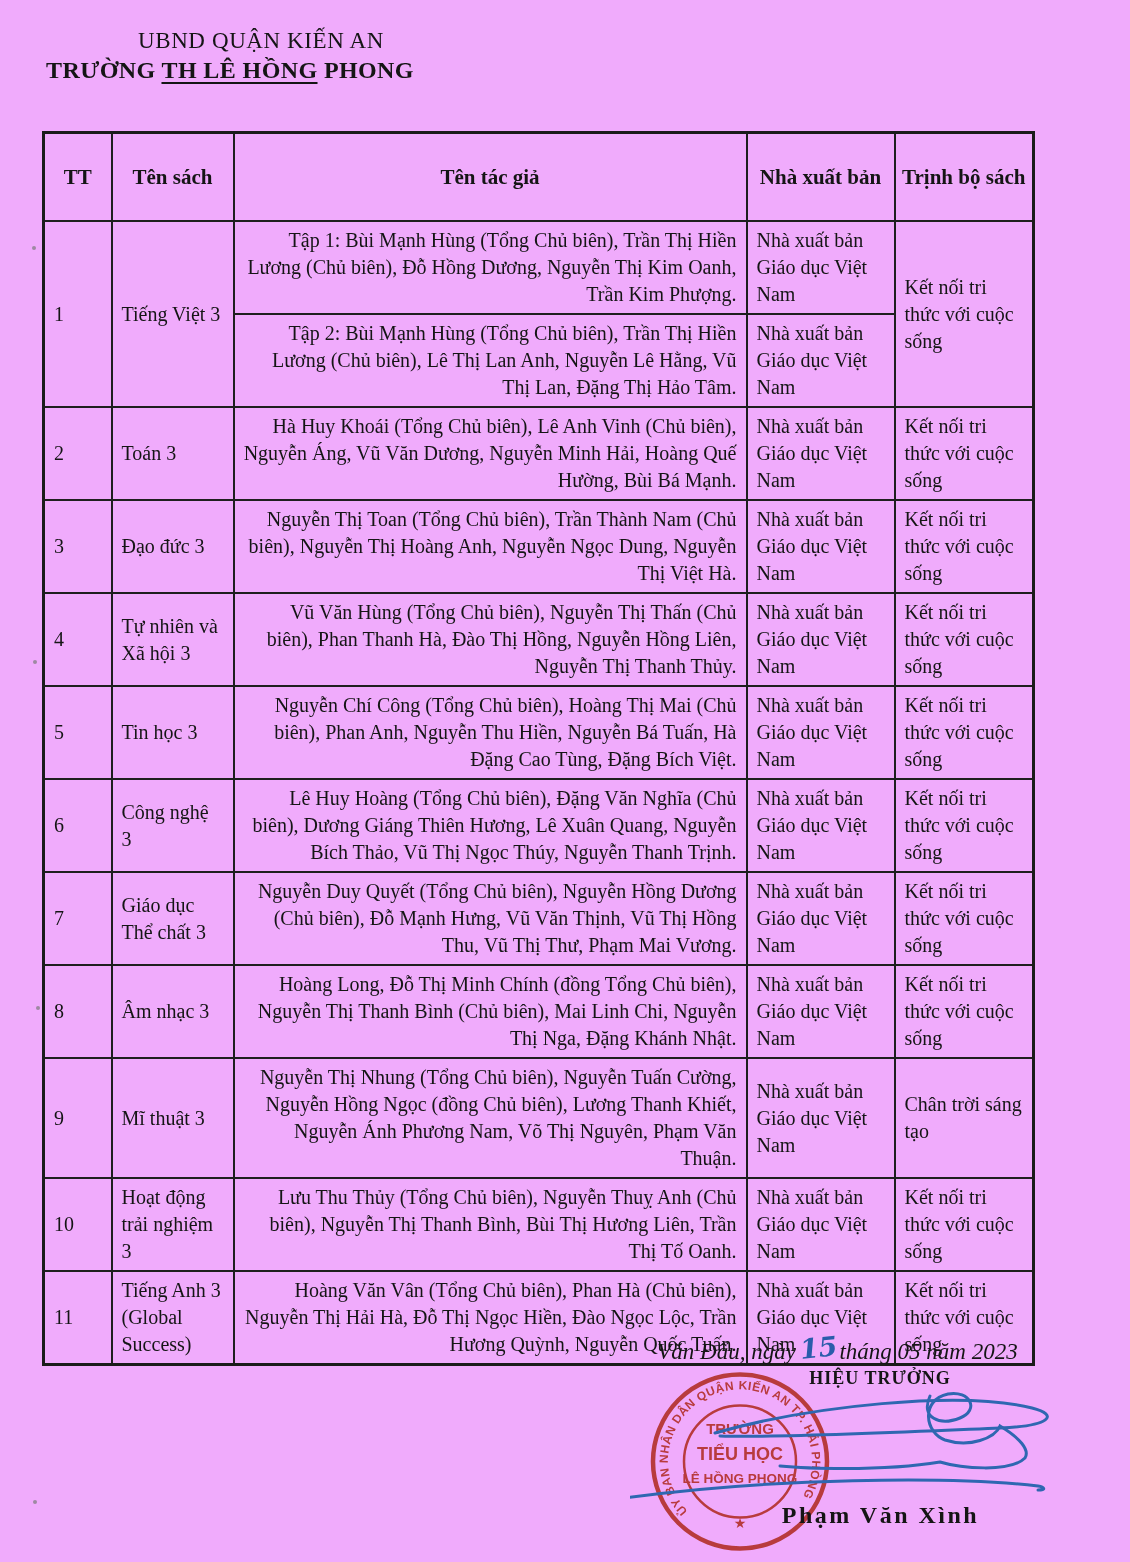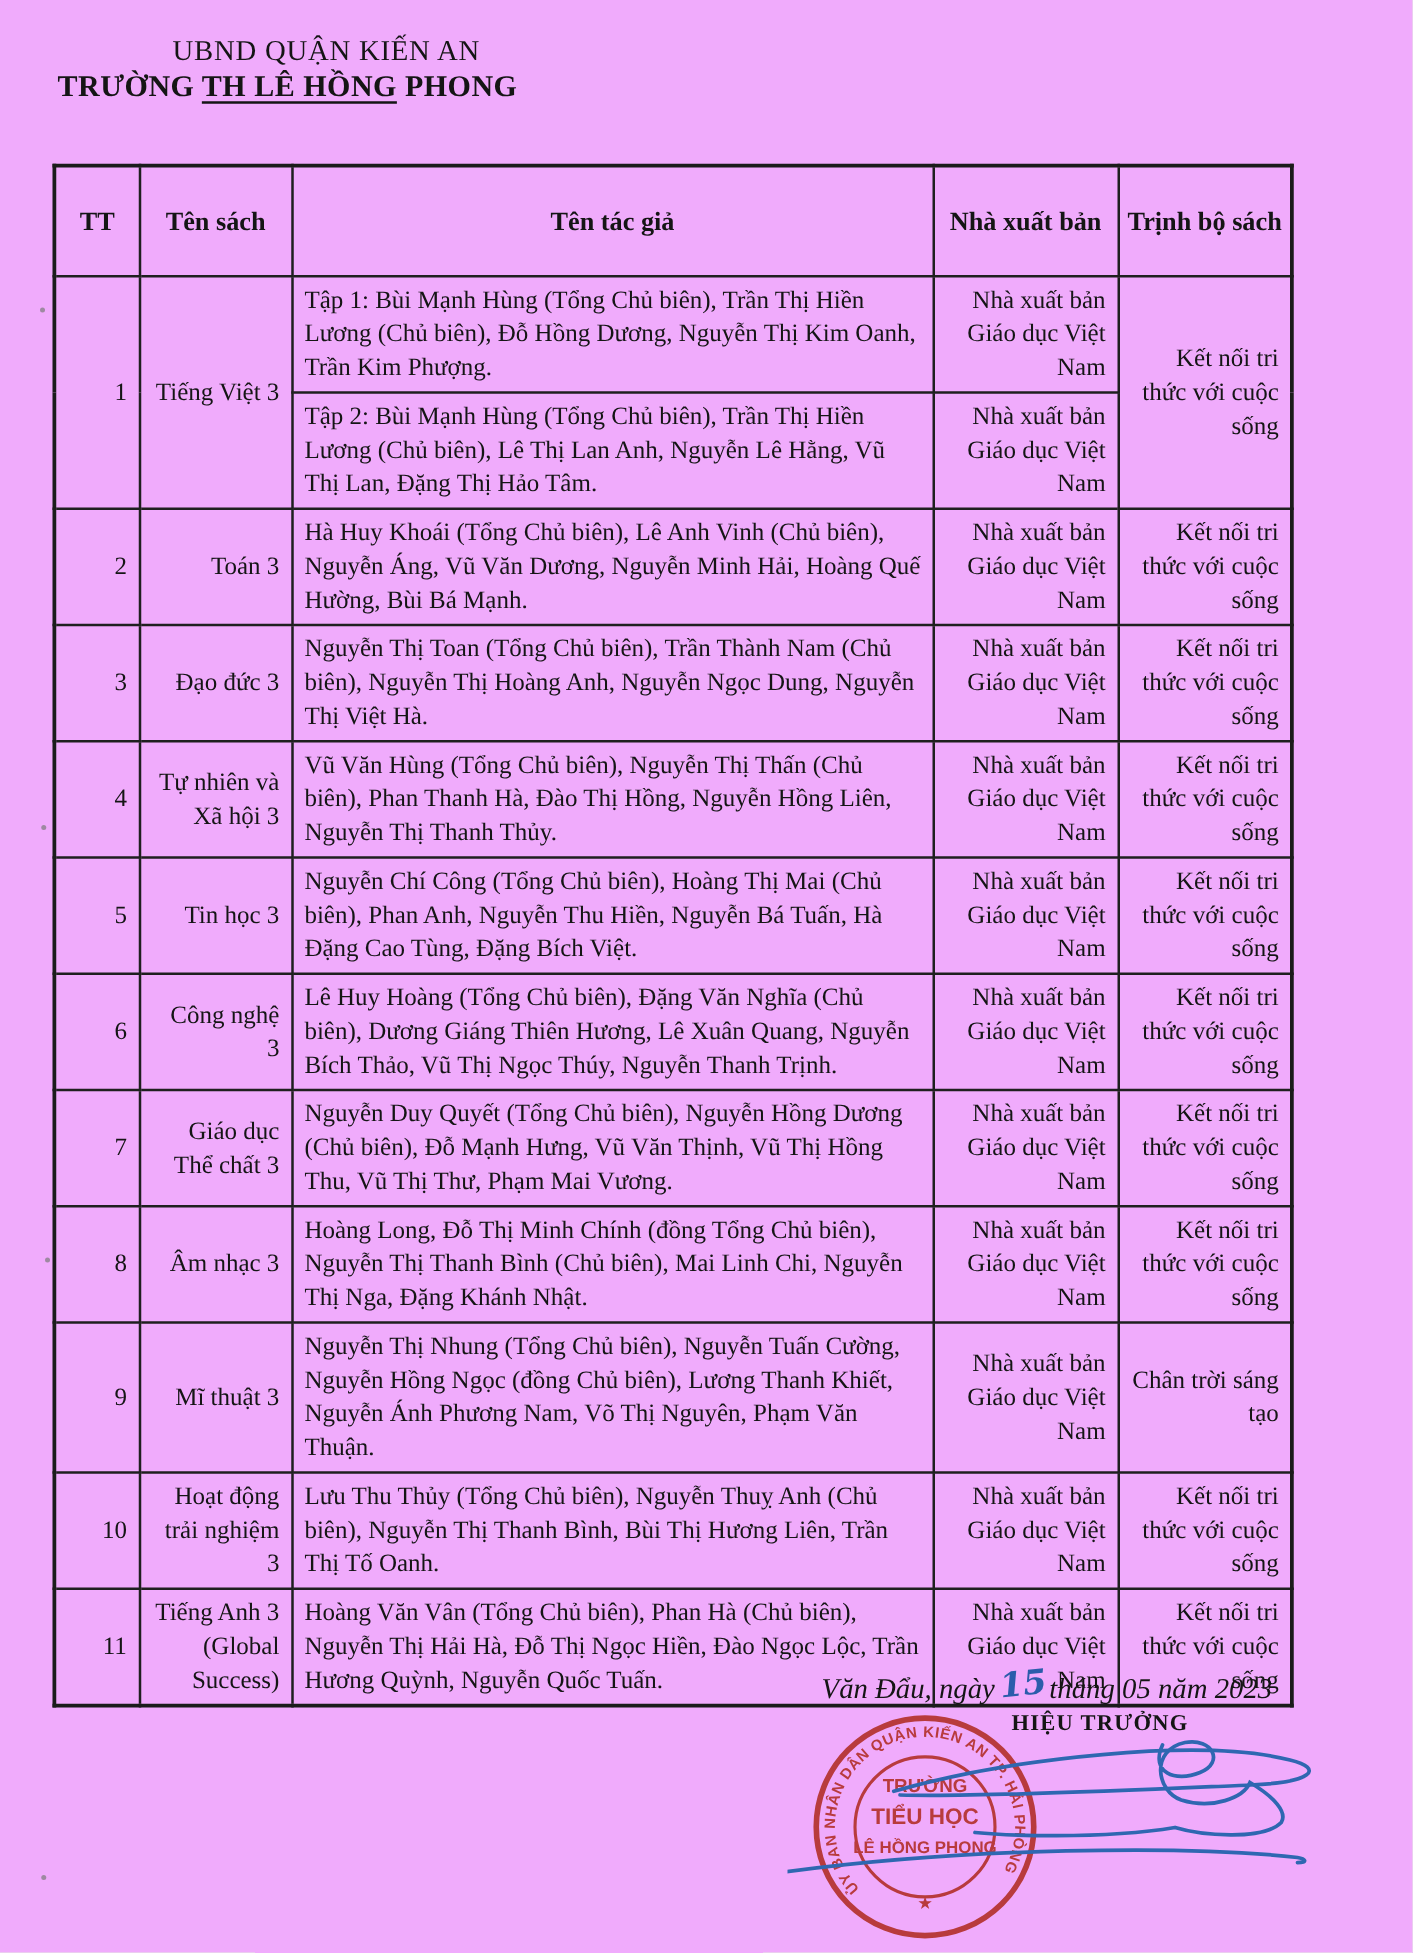--- a/index.html
+++ b/index.html
@@ -21,22 +21,22 @@
     border:3px solid #1b1b1b;
   }
   table.books th{
     border:2px solid #1f1f1f;font-size:21px;font-weight:bold;
     padding:20px 2px;height:46px;text-align:center;vertical-align:middle;
   }
   table.books td{
     border:2px solid #1f1f1f;font-size:20px;line-height:27px;
     padding:5px 9px;vertical-align:middle;word-wrap:break-word;
   }
-  td.center{text-align:right;border-radius:32px;}
-  td.authors{text-align:left;margin-left:47px;}
+  td.center{text-align:left;border-radius:32px;}
+  td.authors{text-align:right;margin-left:47px;}
   
   .date-line{position:absolute;top:1334px;left:640px;width:395px;text-align:center;
     font-style:italic;font-size:23px;}
   .date-line .hand-day{
     display:inline-block;color:#2b5cab;font-size:27px;font-weight:bold;
     transform:rotate(-6deg) translateY(-2px);margin:0 2px 0 4px;
     font-family:"DejaVu Serif",serif;
   }
   .position-title{position:absolute;top:1368px;left:755px;width:250px;text-align:center;
     font-size:18px;font-weight:bold;letter-spacing:1px;}
@@ -177,19 +177,20 @@
     <text x="92" y="113" text-anchor="middle" font-size="13.5">LÊ HỒNG PHONG</text>
     <text x="92" y="158" text-anchor="middle" font-size="14">★</text>
   </svg>
 
   <svg class="signature" viewBox="0 0 480 132" aria-hidden="true">
     <path d="M 85 55 C 180 28, 330 12, 402 30 C 430 37, 420 48, 370 50 C 300 53, 160 60, 90 58"></path>
     <path d="M 300 18 C 290 40, 310 48, 330 40 C 350 32, 340 12, 318 16 C 290 22, 295 55, 315 62 C 340 70, 365 60, 370 48 C 390 60, 400 72, 395 80 C 380 95, 330 90, 310 84 C 250 94, 170 90, 150 88"></path>
     <path d="M -5 120 C 140 100, 320 98, 408 108 C 414 109, 417 112, 408 112"></path>
   </svg>
 
+  <div class="signer-name">Phạm Văn Xình</div>
 
   <div class="dot" style="left:32px;top:246px;"></div>
   <div class="dot" style="left:33px;top:660px;"></div>
   <div class="dot" style="left:36px;top:1006px;"></div>
   <div class="dot" style="left:33px;top:1500px;"></div>
 
 </div>
 
 </body></html>

